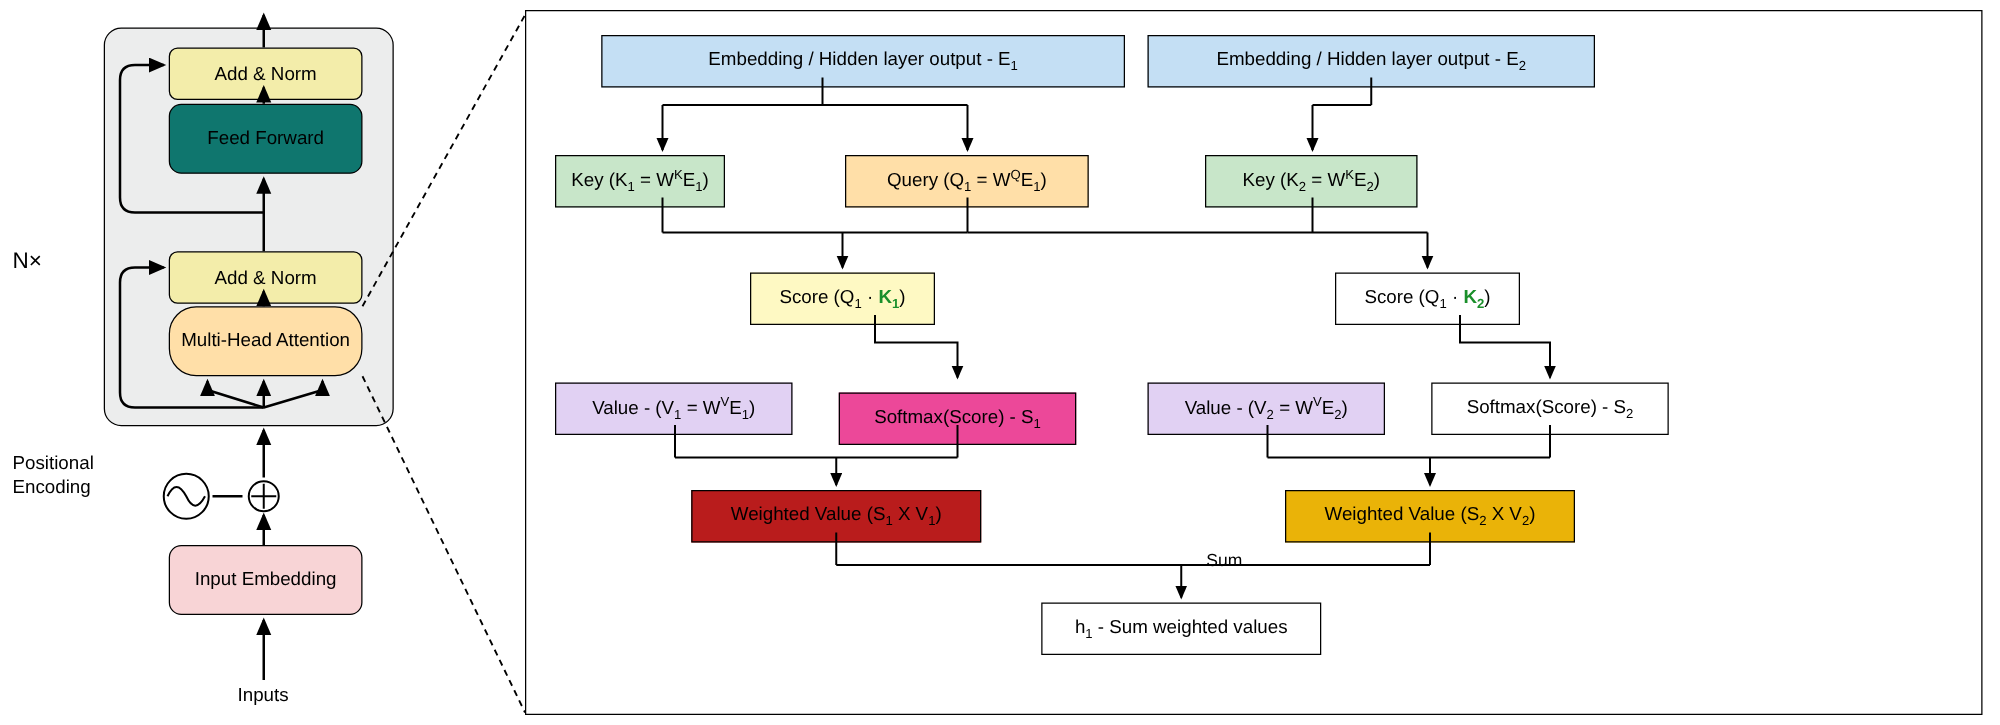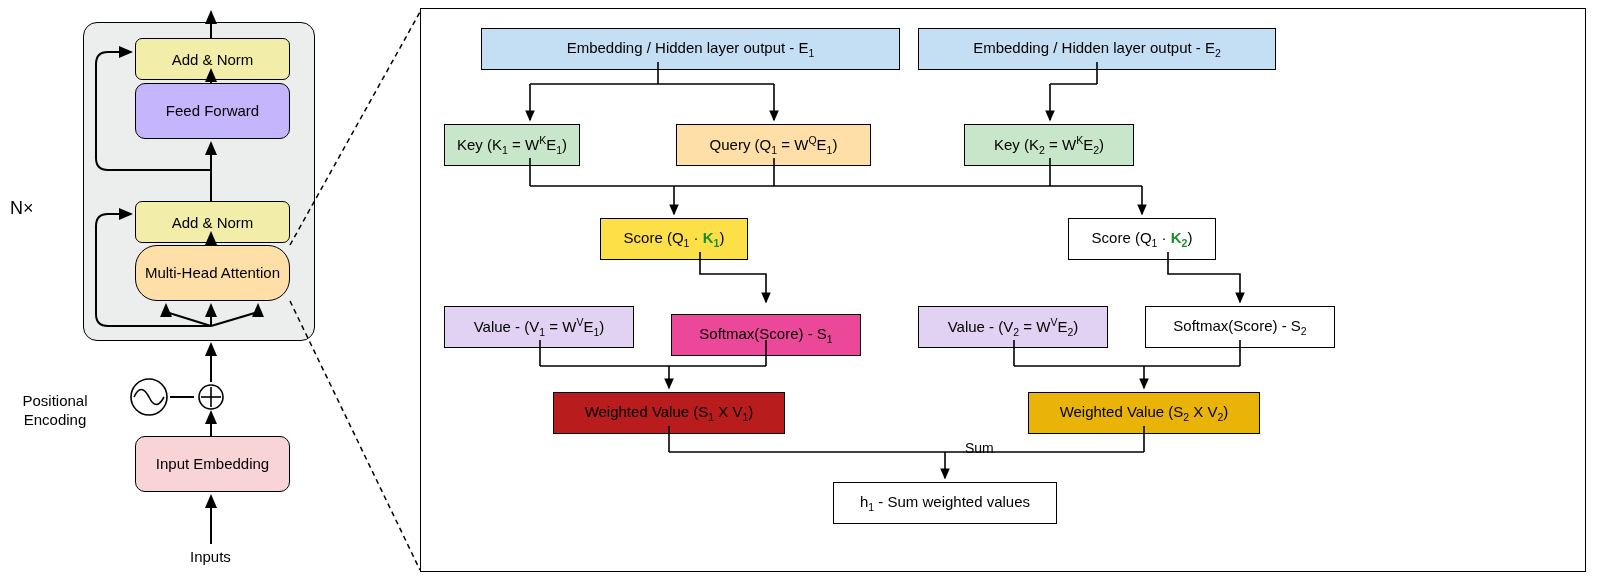--- a/index.html
+++ b/index.html
@@ -11,25 +11,25 @@
 svg{position:absolute}
 </style>
 </head>
 <body>
 
 <div class="lbl" style="left:10px;top:198px;font-size:18px">N×</div>
 
 <div class="box" style="left:83px;top:22px;width:232px;height:319px;border-radius:14px;background:#eceded"></div>
 
 <div class="box" style="left:135px;top:38px;width:155px;height:28px;border-radius:7px;background:#f3edaa">Add &amp; Norm</div>
-<div class="box" style="left:135px;top:83px;width:155px;height:56px;border-radius:10px;background:#c4b5fd;white-space:normal;line-height:1.2">Feed Forward</div>
+<div class="box" style="left:135px;top:83px;width:155px;height:56px;border-radius:10px;background:#0f766e;white-space:normal;line-height:1.2">Feed Forward</div>
 <div class="box" style="left:135px;top:201px;width:155px;height:28px;border-radius:7px;background:#f3edaa">Add &amp; Norm</div>
 <div class="box" style="left:135px;top:245px;width:155px;height:56px;border-radius:22px;background:#ffdfa8;white-space:normal;line-height:1.2">Multi-Head Attention</div>
 
-<div class="lbl" style="left:10px;top:392px;width:90px;text-align:center;white-space:normal;line-height:1.25">Positional Encoding</div>
+<div class="lbl" style="left:10px;top:362px;width:90px;text-align:left;white-space:normal;line-height:1.25">Positional Encoding</div>
 
 <div class="box" style="left:135px;top:436px;width:155px;height:56px;border-radius:10px;background:#f8d4d6;white-space:normal;line-height:1.2">Input Embedding</div>
 <div class="lbl" style="left:190px;top:548px">Inputs</div>
 
 <svg style="left:128px;top:376px" width="42" height="42">
     <circle cx="21" cy="21" r="18" fill="none" stroke="#000" stroke-width="1.6"></circle>
     <path d="M6 21 Q 13 6 21 21 Q 28 36 36 21" fill="none" stroke="#000" stroke-width="1.6"></path>
   </svg>
 
 <svg style="left:196px;top:382px" width="30" height="30">
@@ -85,21 +85,21 @@
 <div class="box" style="left:444px;top:124px;width:136px;height:34px;background:#c8e6c9">
  <span><span>Key (K</span><sub>1</sub><span> = W</span><sup>K</sup><span>E</span><sub>1</sub><span>)</span></span>
 </div>
 <div class="box" style="left:676px;top:124px;width:195px;height:34px;background:#ffdfa8">
  <span><span>Query (Q</span><sub>1</sub><span> = W</span><sup>Q</sup><span>E</span><sub>1</sub><span>)</span></span>
 </div>
 <div class="box" style="left:964px;top:124px;width:170px;height:34px;background:#c8e6c9">
  <span><span>Key (K</span><sub>2</sub><span> = W</span><sup>K</sup><span>E</span><sub>2</sub><span>)</span></span>
 </div>
 
-<div class="box" style="left:600px;top:218px;width:148px;height:34px;background:#fde047">
+<div class="box" style="left:600px;top:218px;width:148px;height:34px;background:#fef9c3">
  <span><span>Score (Q</span><sub>1</sub><span> · </span><span class="green"><span>K</span><sub>1</sub></span><span>)</span></span>
 </div>
 <div class="box" style="left:1068px;top:218px;width:148px;height:34px;background:#fff">
  <span><span>Score (Q</span><sub>1</sub><span> · </span><span class="green"><span>K</span><sub>2</sub></span><span>)</span></span>
 </div>
 
 <div class="box" style="left:444px;top:306px;width:190px;height:34px;background:#e1d1f3">
  <span><span>Value - (V</span><sub>1</sub><span> = W</span><sup>V</sup><span>E</span><sub>1</sub><span>)</span></span>
 </div>
 <div class="box" style="left:918px;top:306px;width:190px;height:34px;background:#e1d1f3">

